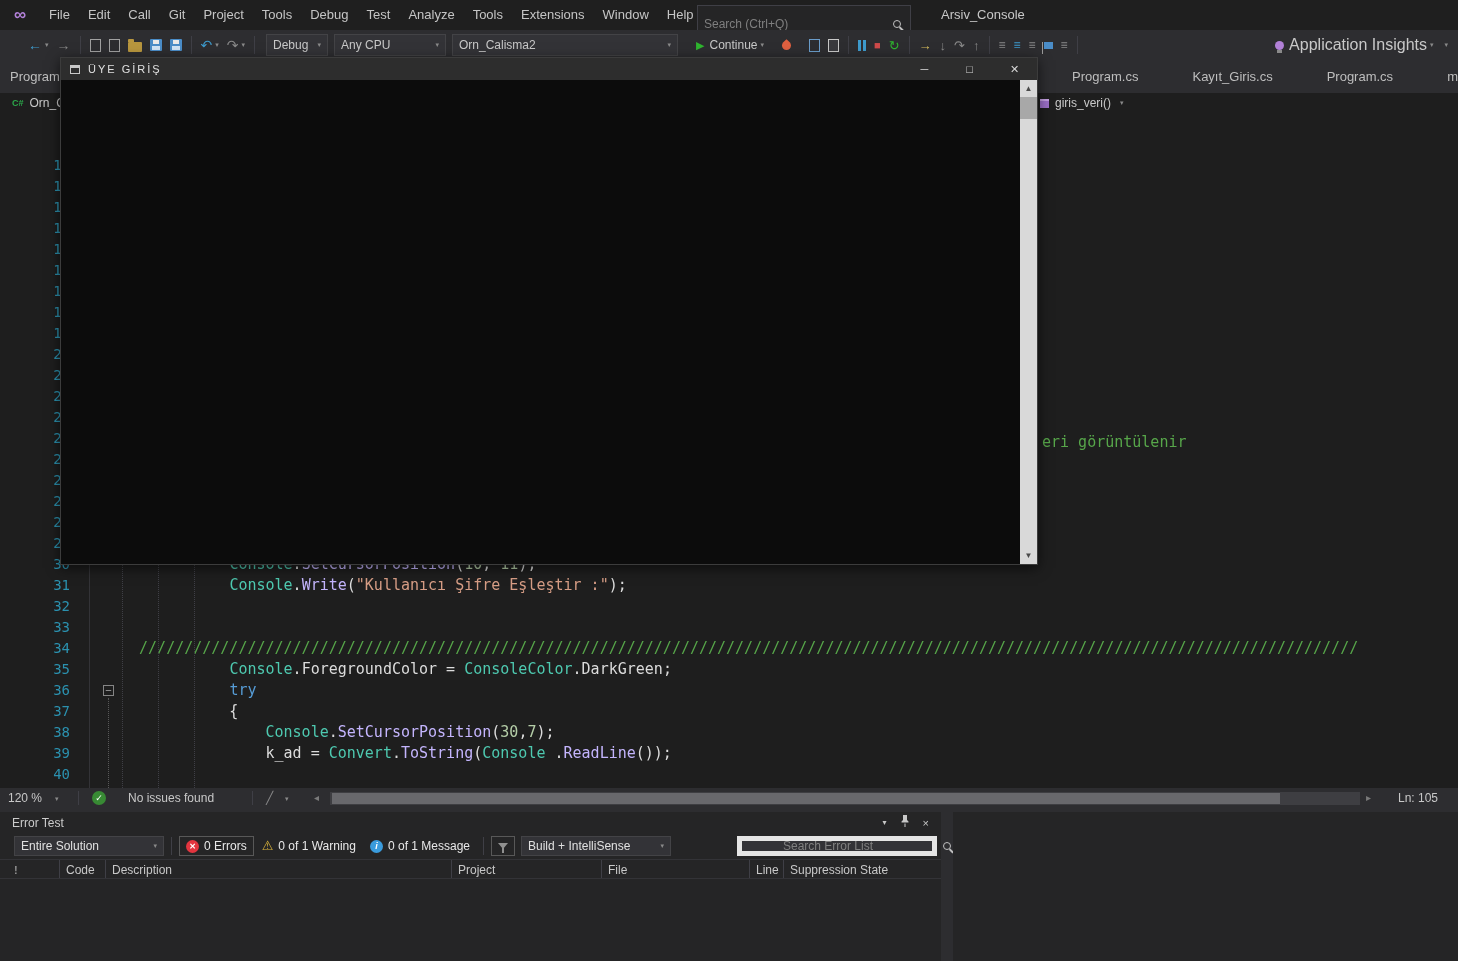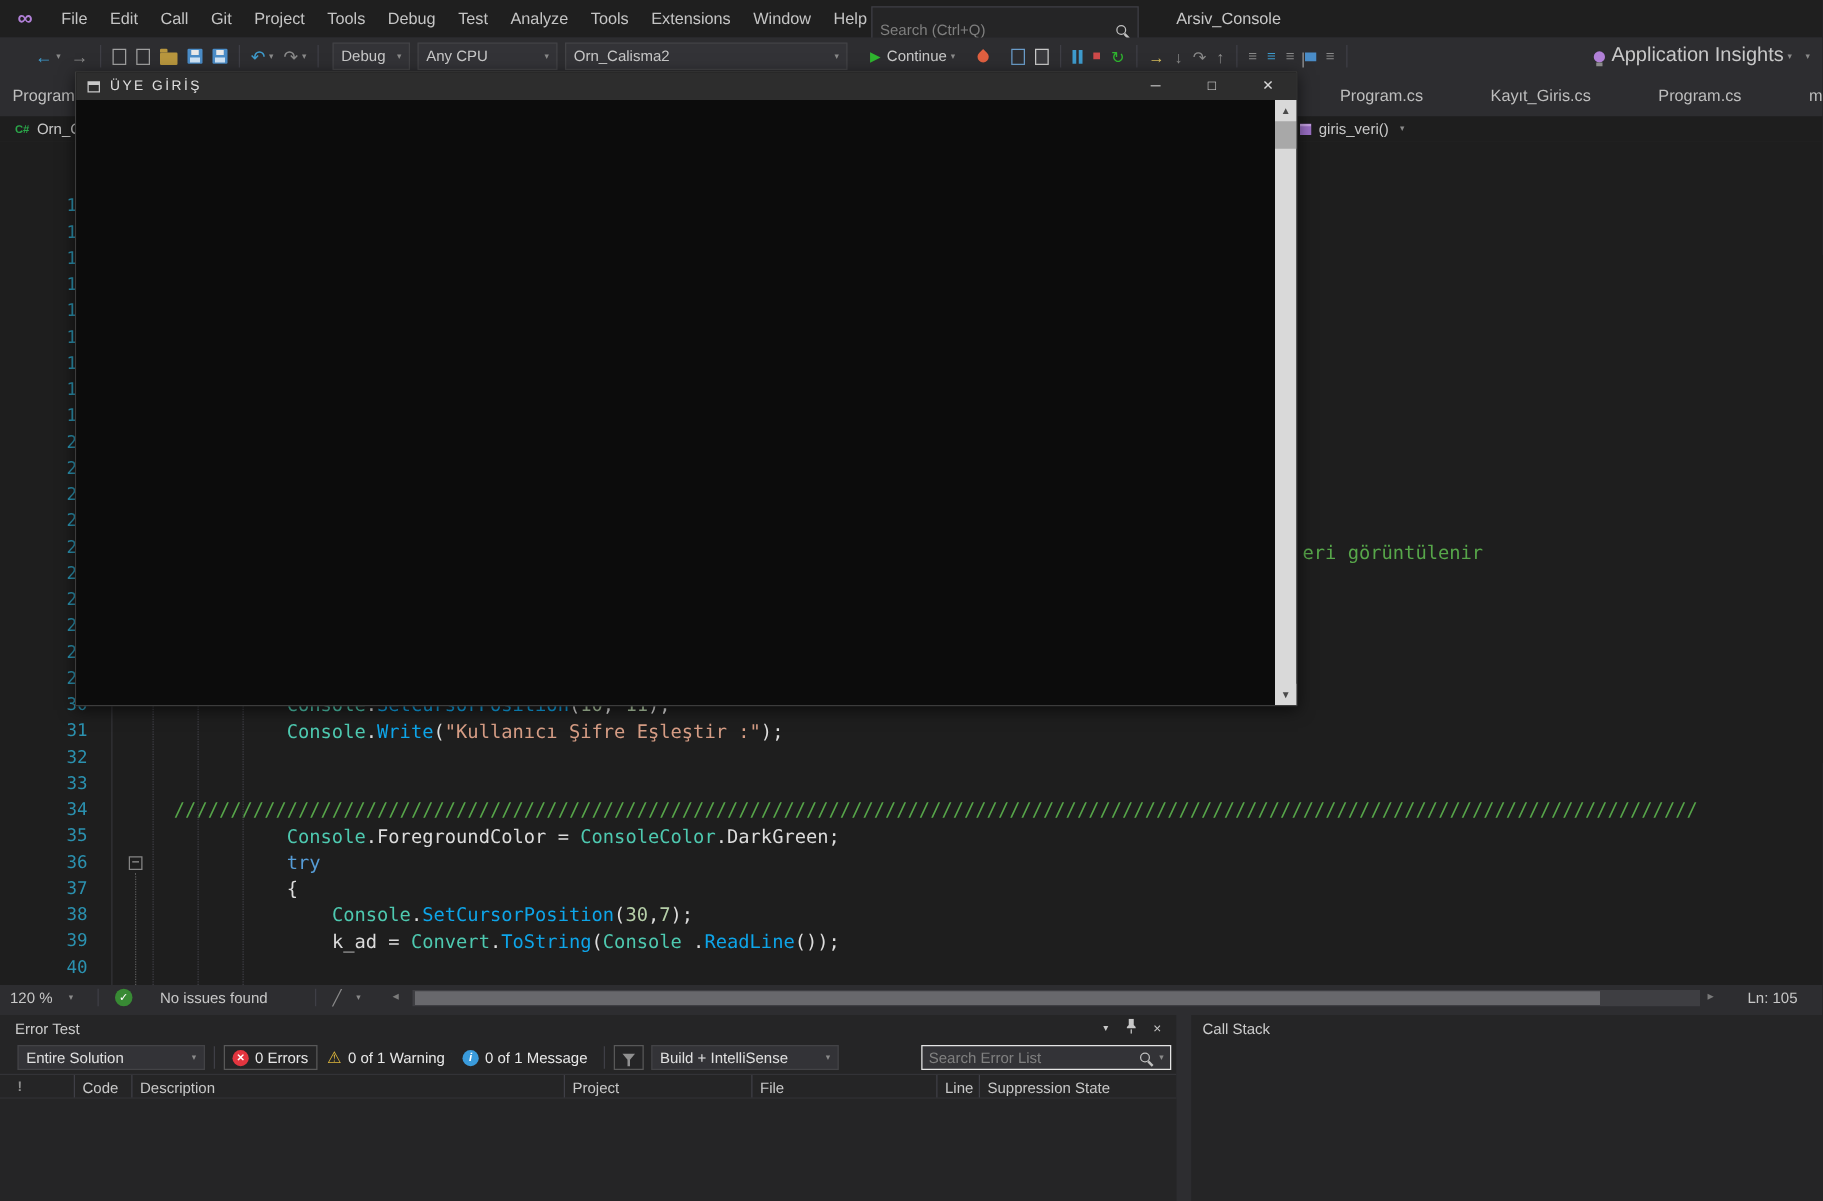--- a/index.html
+++ b/index.html
@@ -50,21 +50,21 @@
   .bc-right { position:absolute; left:1040px; top:0; height:20px; display:flex; align-items:center; gap:6px; }
   .cube-icon { width:9px; height:9px; background:#9A6FC4; box-shadow:inset 0 2px 0 #C39FE0; }
 
   
   .editor { position:absolute; left:0; top:113px; width:1458px; height:675px; background:#1E1E1E; overflow:hidden; font-family:"DejaVu Sans Mono",monospace; }
   .margin-line { position:absolute; left:89px; top:0; bottom:0; width:1px; background:#333337; }
   .code-stack { position:absolute; left:0; top:42px; width:100%; }
   .code-row { display:flex; height:21px; line-height:21px; font-size:15px; white-space:pre; }
   .ln { width:70px; text-align:right; color:#2B91AF; font-size:14px; flex:none; }
   .mrg { width:51px; flex:none; }
-  .t-typ{color:#4EC9B0} .t-mth{color:#0ea5e9} .t-pln{color:#DCDCDC} .t-idn{color:#DCDCDC}
+  .t-typ{color:#4EC9B0} .t-mth{color:#c4b5fd} .t-pln{color:#DCDCDC} .t-idn{color:#DCDCDC}
   .t-num{color:#B5CEA8} .t-str{color:#D69D85} .t-com{color:#57A64A} .t-kwd{color:#569CD6}
   .guide { position:absolute; top:441px; bottom:0; width:0; border-left:1px dotted #3F3F46; }
   .fold-box { position:absolute; left:103px; top:572px; width:11px; height:11px; border:1px solid #858585; background:#1E1E1E; color:#C8C8C8; font-size:9px; line-height:9px; text-align:center; }
   .fold-line { position:absolute; left:108px; top:585px; bottom:0; border-left:1px dotted #585858; }
   .comment-tail { position:absolute; left:1042px; top:320px; font-size:15px; color:#57A64A; }
 
   
   .console-win { position:absolute; left:60px; top:57px; width:978px; height:508px; background:#0C0C0C; border:1px solid #3C3C3C; box-shadow:0 3px 12px rgba(0,0,0,.6); z-index:100; }
   .cw-titlebar { height:22px; background:#2D2D2D; display:flex; align-items:center; }
   .cw-icon { width:10px; height:9px; border:1px solid #C8C8C8; border-top-width:3px; margin:0 8px 0 9px; flex:none; }
@@ -95,21 +95,21 @@
   .el-hicons span { color:#C8C8C8; }
   .el-toolbar { height:26px; display:flex; align-items:center; padding-left:14px; font-size:12px; color:#E8E8E8; gap:2px; }
   .el-combo { height:20px; background:#333337; border:1px solid #434346; display:flex; align-items:center; justify-content:space-between; padding:0 6px; color:#E0E0E0; flex:none; }
   .el-btn { display:inline-flex; align-items:center; gap:5px; height:20px; padding:0 6px; color:#E8E8E8; flex:none; }
   .el-btn.bordered { border:1px solid #585858; }
   .i-err { width:13px; height:13px; border-radius:50%; background:#E3353F; color:#FFFFFF; font-size:8px; line-height:13px; text-align:center; font-weight:bold; }
   .i-warn { color:#DDB63C; font-size:13px; line-height:14px; }
   .i-info { width:13px; height:13px; border-radius:50%; background:#3A9BDC; color:#FFFFFF; font-size:9px; line-height:13px; text-align:center; font-weight:bold; font-style:italic; }
   .i-funnel { width:0; height:0; border-left:5px solid transparent; border-right:5px solid transparent; border-top:6px solid #909090; position:relative; }
   .i-funnel::after { content:""; position:absolute; left:-1px; top:-1px; width:2px; height:5px; background:#909090; }
-  .el-search { margin-left:auto; margin-right:4px; width:200px; height:20px; background:#333337; border:1px solid #e5e5e5; display:flex; align-items:center; flex:none; }
+  .el-search { margin-left:auto; margin-right:4px; width:200px; height:20px; background:#333337; border:5px solid #e5e5e5; display:flex; align-items:center; flex:none;padding-left:36px; }
   .el-search input { flex:1; background:transparent; border:none; outline:none; color:#CCCCCC; font-size:12px; padding:0 5px; font-family:"Liberation Sans",sans-serif; }
   .el-search input::placeholder { color:#808080; }
   .el-cols { height:20px; display:flex; border-top:1px solid #333337; border-bottom:1px solid #333337; color:#C8C8C8; font-size:12px; }
   .ecol { padding-left:6px; line-height:20px; border-right:1px solid #3F3F46; overflow:hidden; white-space:nowrap; flex:none; }
   .ecol-icon { width:60px; color:#909090; font-weight:bold; font-size:11px; padding-left:14px; }
   .ecol-0{width:46px} .ecol-1{width:346px} .ecol-2{width:150px} .ecol-3{width:148px} .ecol-4{width:34px} .ecol-5{flex:1; border-right:none}
   .el-body { position:absolute; left:0; top:67px; right:0; bottom:0; background:#252526; }
 
   
   .callstack { position:absolute; left:953px; top:812px; width:505px; height:149px; background:#252526; }
@@ -407,14 +407,13 @@
       <span class="ecol ecol-1">Description</span>
       <span class="ecol ecol-2">Project</span>
       <span class="ecol ecol-3">File</span>
       <span class="ecol ecol-4">Line</span>
       <span class="ecol ecol-5">Suppression State</span>
     </div>
   <div class="el-body"></div>
 </div>
 
 <div class="callstack">
-  <div class="cs-header">Call Stack</div>
 </div>
 
 </body></html>

